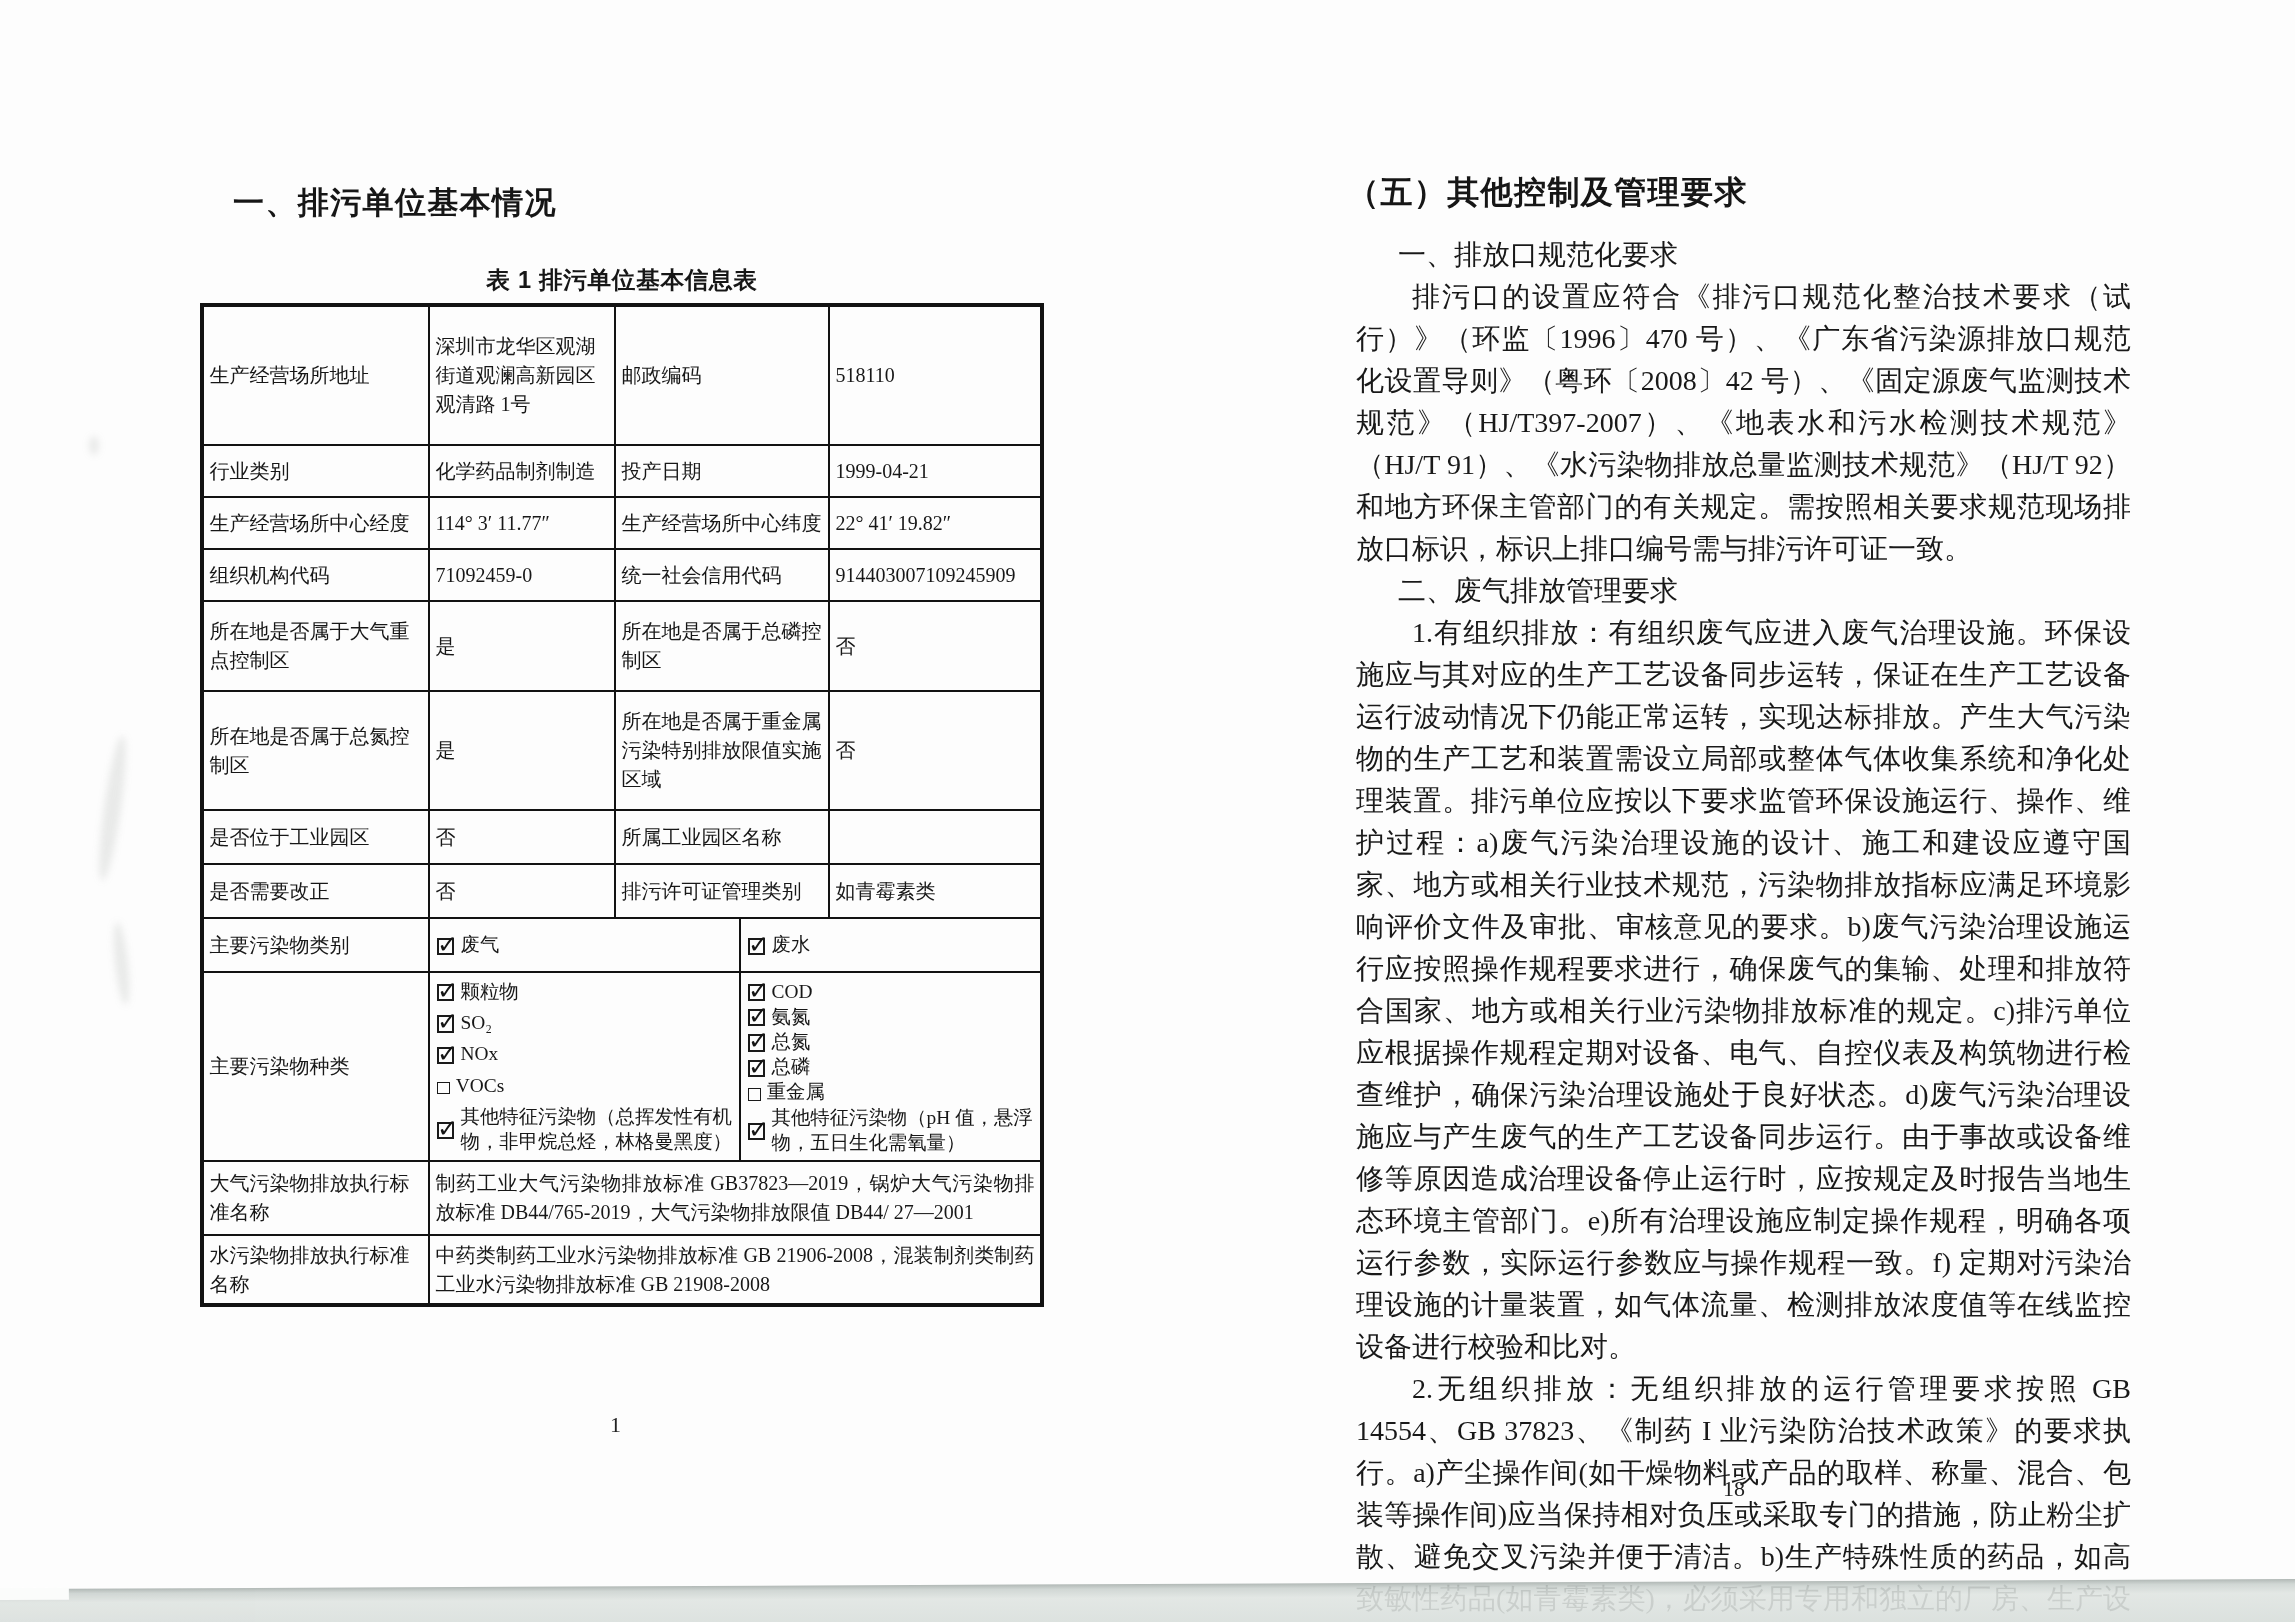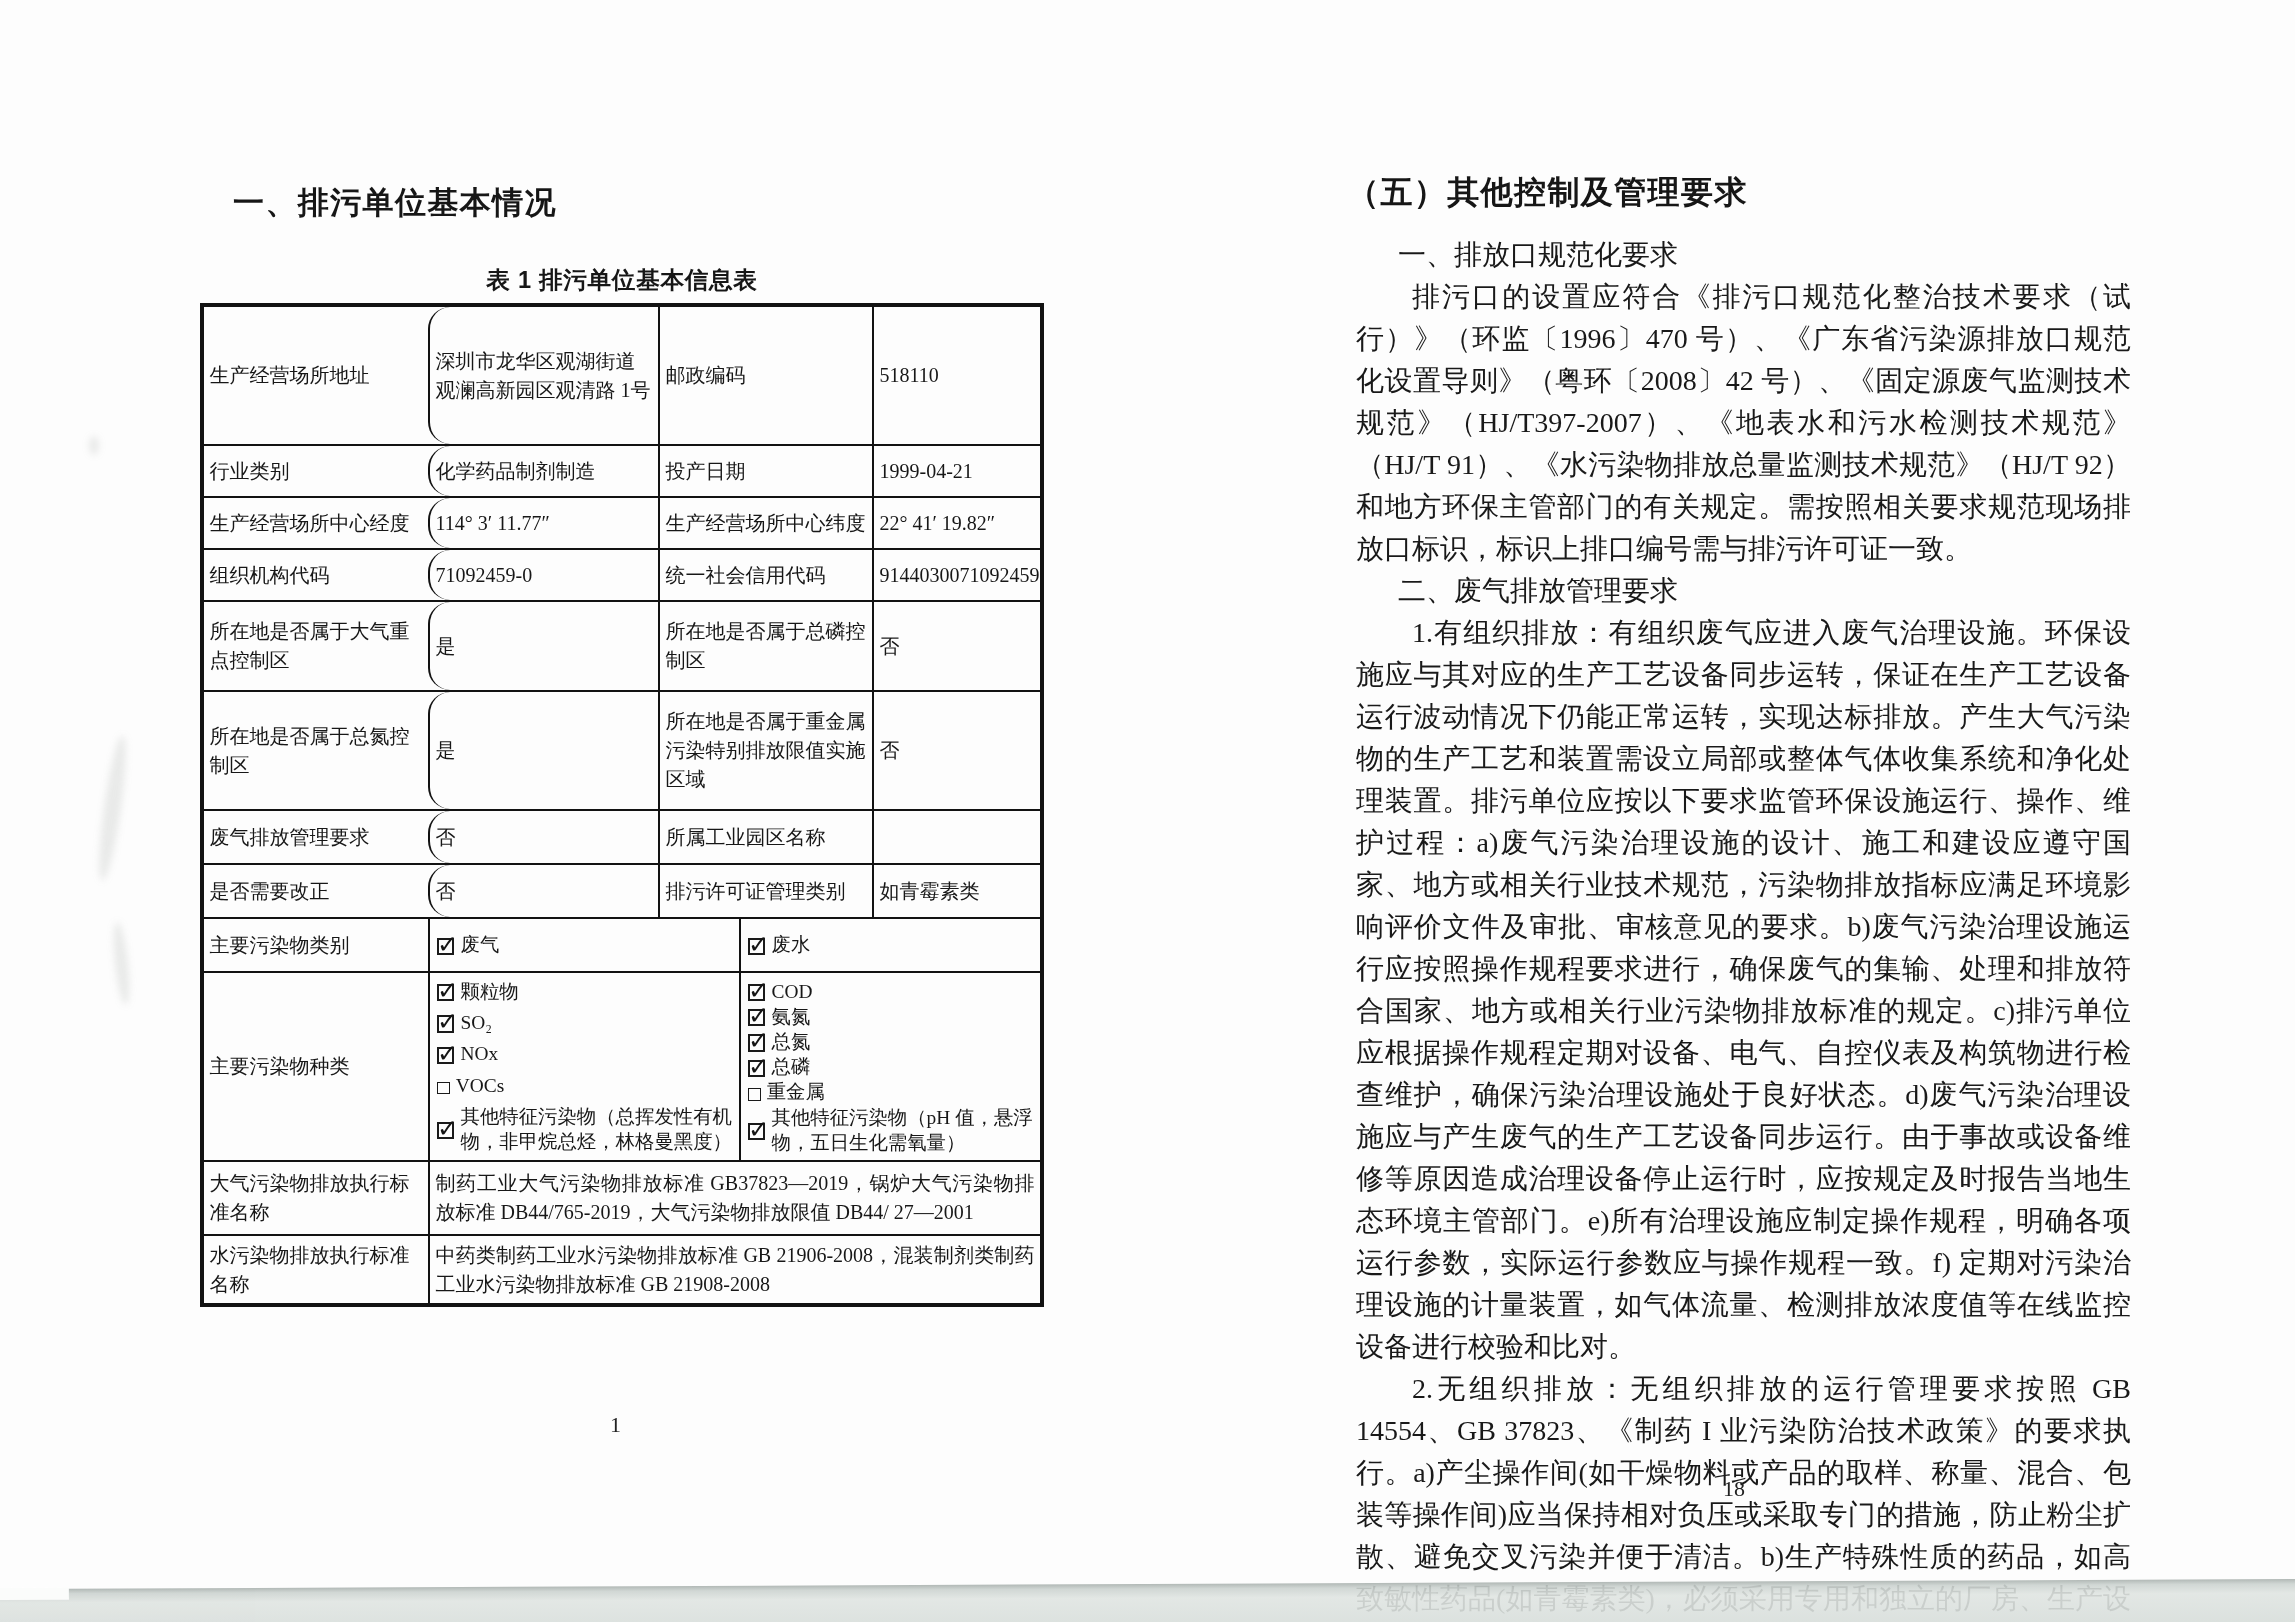--- a/index.html
+++ b/index.html
@@ -28,21 +28,21 @@
   }
   .tr{display:flex; box-sizing:border-box; border-top:2.1px solid #121212;}
   .tr:first-child{border-top:none;}
   .td{
     box-sizing:border-box; border-left:2.1px solid #121212;
     display:flex; align-items:center; padding:4.2px 5.5px;
     overflow:hidden;
   }
   .td:first-child{border-left:none;}
   .c1{width:224px; flex:none;}
-  .c2{width:230px; flex:none;border-radius:22px;}
+  .c2{width:186px; flex:none;}
   .c3{width:214px; flex:none;}
   .c4{flex:1;}
   .mid{width:311px; flex:none;}
   .wide{flex:1;}
   .r1{height:137px;} .r2{height:52px;} .r3{height:52px;} .r4{height:52px;}
   .r5{height:90px;} .r6{height:119px;} .r7{height:54px;} .r8{height:54px;}
   .r9{height:54px;} .r10{height:189px;} .r11{height:74px;} .r12{height:69px;}
   .just{text-align:justify;}
   
   .cbcell{flex-direction:column; align-items:stretch; justify-content:space-between;
@@ -139,21 +139,21 @@
     </div>
 
     <div class="tr r6">
       <div class="td c1">所在地是否属于总氮控制区</div>
       <div class="td c2">是</div>
       <div class="td c3">所在地是否属于重金属污染特别排放限值实施区域</div>
       <div class="td c4">否</div>
     </div>
 
     <div class="tr r7">
-      <div class="td c1">废气排放管理要求</div>
+      <div class="td c1">是否位于工业园区</div>
       <div class="td c2">否</div>
       <div class="td c3">所属工业园区名称</div>
       <div class="td c4"></div>
     </div>
 
     <div class="tr r8">
       <div class="td c1">是否需要改正</div>
       <div class="td c2">否</div>
       <div class="td c3">排污许可证管理类别</div>
       <div class="td c4">如青霉素类</div>

